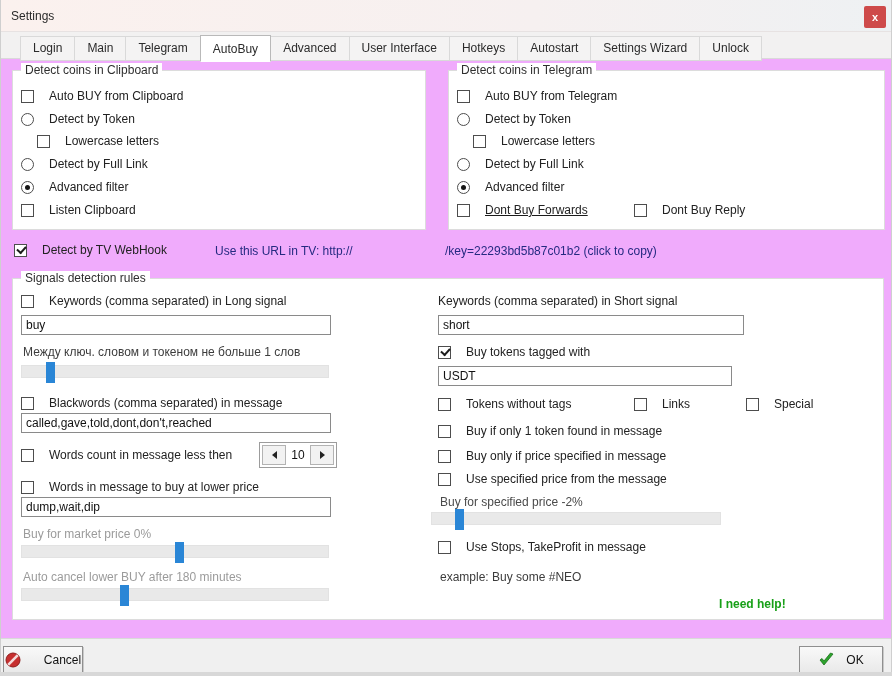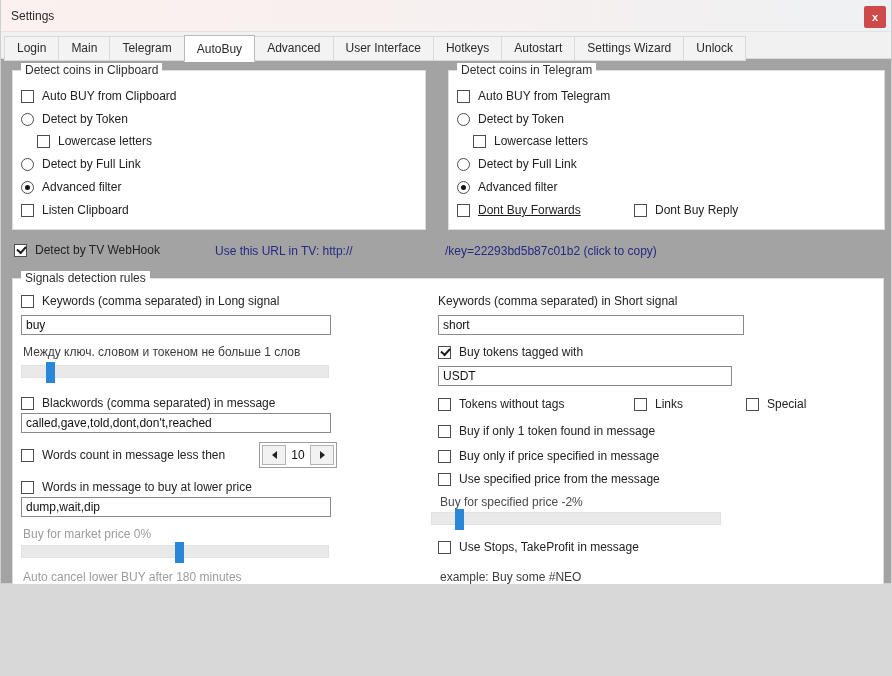--- a/index.html
+++ b/index.html
@@ -1,46 +1,46 @@
 <!DOCTYPE html>
 <html><head>
 <meta charset="utf-8">
 <style>
   * { margin:0; padding:0; box-sizing:border-box; }
   html,body { background:#d8d8d8; }
   body { font-family:"Liberation Sans","DejaVu Sans",sans-serif; font-size:12px; color:#1b1b1b; }
-  .window { position:relative; width:892px; height:584px; background:#a3a3a3; overflow:hidden;
+  .window { position:relative; width:892px; height:672px; background:#f0abfc; overflow:hidden;
             box-shadow: inset 0 0 0 1px #cfcfcf; }
 
   
   .titlebar { position:absolute; left:1px; top:0; width:890px; height:32px;
               background:linear-gradient(90deg,#fbf1ee 0%,#f6f0f0 60%,#eef1f3 100%);
               border-bottom:1px solid #e7e2e2; }
   .title { position:absolute; left:10px; top:9px; font-size:12px; color:#2a2a2a; }
   .close-btn { position:absolute; right:5px; top:6px; width:22px; height:22px; background:#ce4a4a;
                border-radius:2px; color:#fff; font-weight:bold; font-size:11px; text-align:center;
                line-height:22px; cursor:pointer; }
 
   
   .tabbar { position:absolute; left:1px; top:32px; width:890px; height:27px; background:#f2f1f1;
             border-bottom:1px solid #d9d9d9; }
   .tabs { position:absolute; left:3px; top:3px; display:flex; align-items:flex-end; }
   .tab { position:relative; padding:4px 12px 5px 12px; background:#f4f3f3; border:1px solid #d9d9d9;
          margin-left:-1px; color:#2b2b2b; cursor:pointer; white-space:nowrap; }
-  .tab:first-child { margin-left:0; }
+  .tab:first-child { margin-left:16px; }
   .tab.active { background:#ffffff; border:1px solid #b9b9b9; border-bottom:1px solid #ffffff;
                 padding-top:6px; margin-bottom:-1px; z-index:3; }
 
   
   .groupbox { position:absolute; border:1px solid #dcdcdc; background:#fff; }
   .groupbox .legend { position:absolute; top:-8px; left:8px; background:#fff; padding:0 4px;
                       color:#2f2f2f; }
 
   
-  .ctl { position:absolute; display:flex; align-items:center; gap:8px; cursor:pointer; }
+  .ctl { position:absolute; display:flex; align-items:center; gap:15px; cursor:pointer; }
   .ctl .lbl { color:#222; white-space:nowrap; }
   .cbx { width:13px; height:13px; border:1px solid #4d4d4d; background:#fff; flex:0 0 auto;
          position:relative; }
   .cbx.checked::after { content:""; position:absolute; left:2px; top:1px; width:7px; height:4px;
          border-left:2px solid #1d1d1d; border-bottom:2px solid #1d1d1d; transform:rotate(-48deg); }
   .rad { width:13px; height:13px; border:1px solid #4d4d4d; border-radius:50%; background:#fff;
          flex:0 0 auto; position:relative; }
   .rad.selected::after { content:""; position:absolute; left:3px; top:3px; width:5px; height:5px;
          border-radius:50%; background:#151515; }
 

